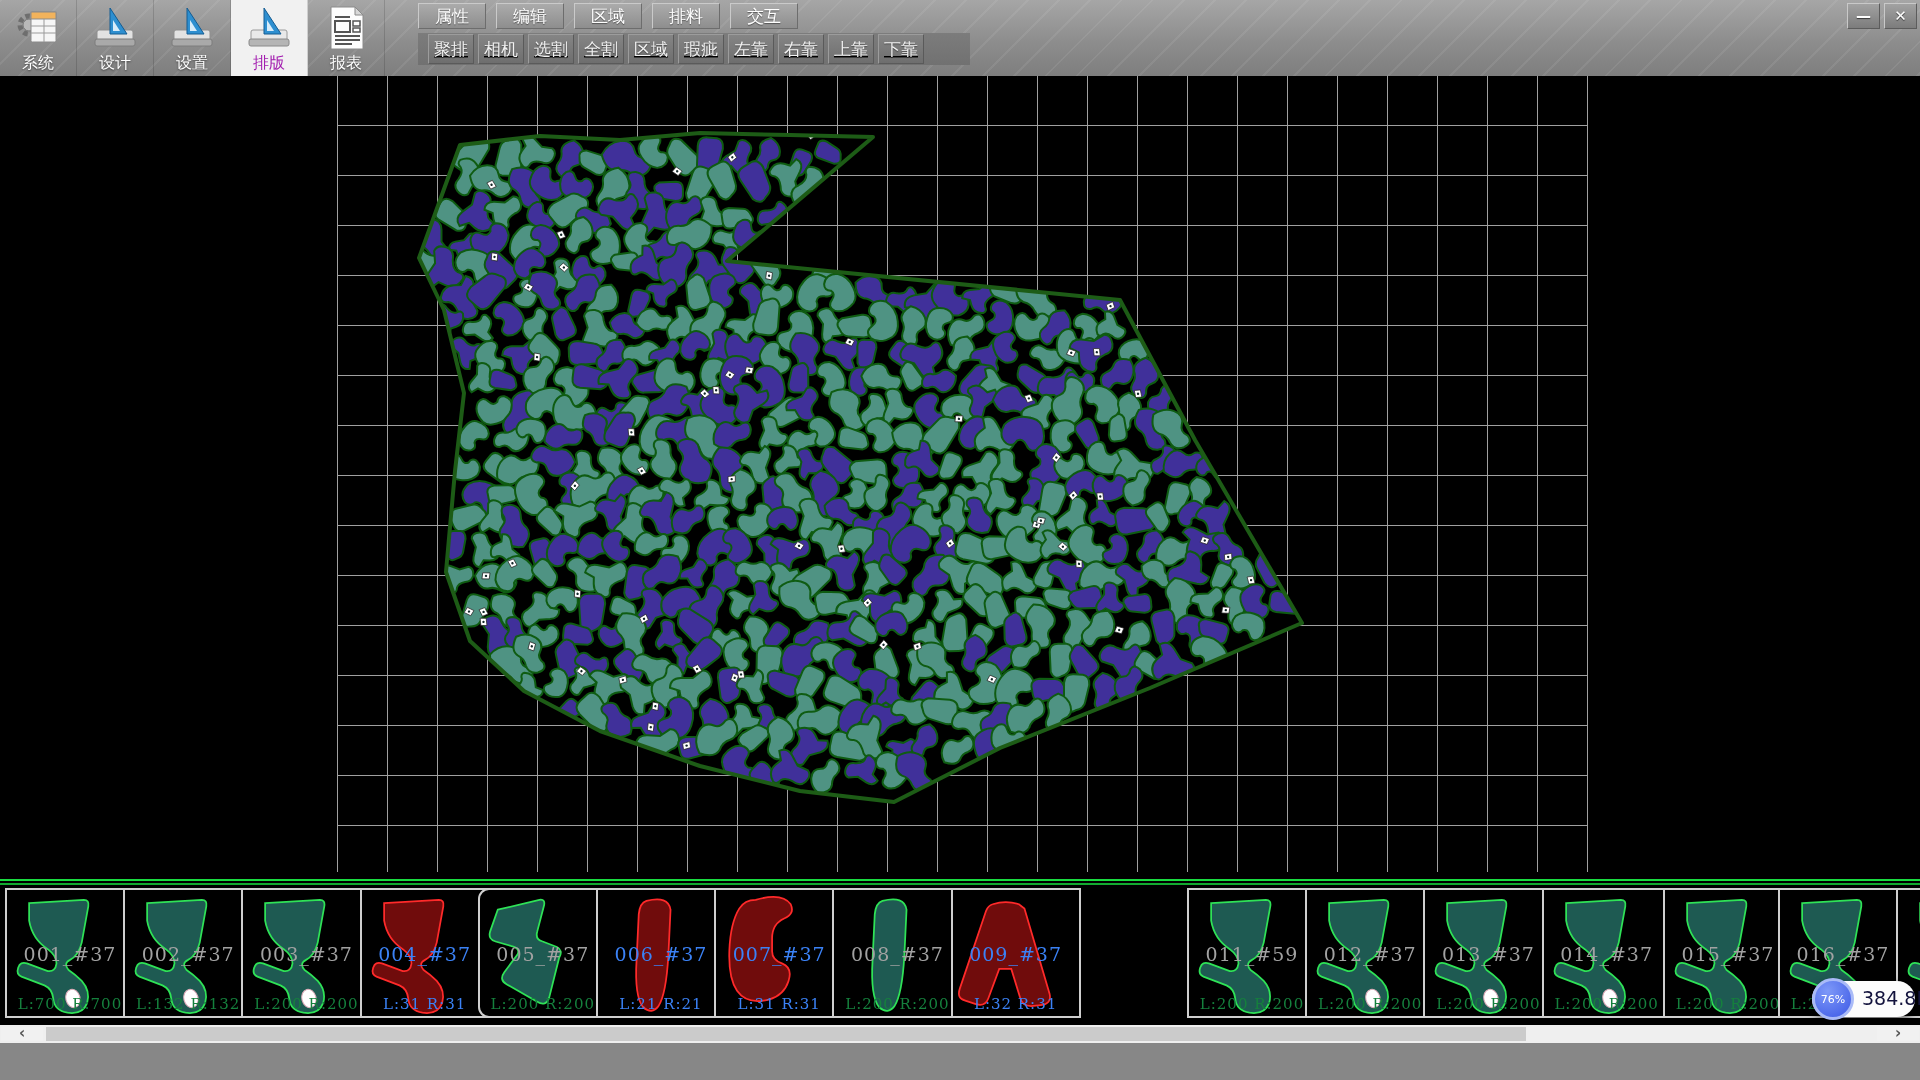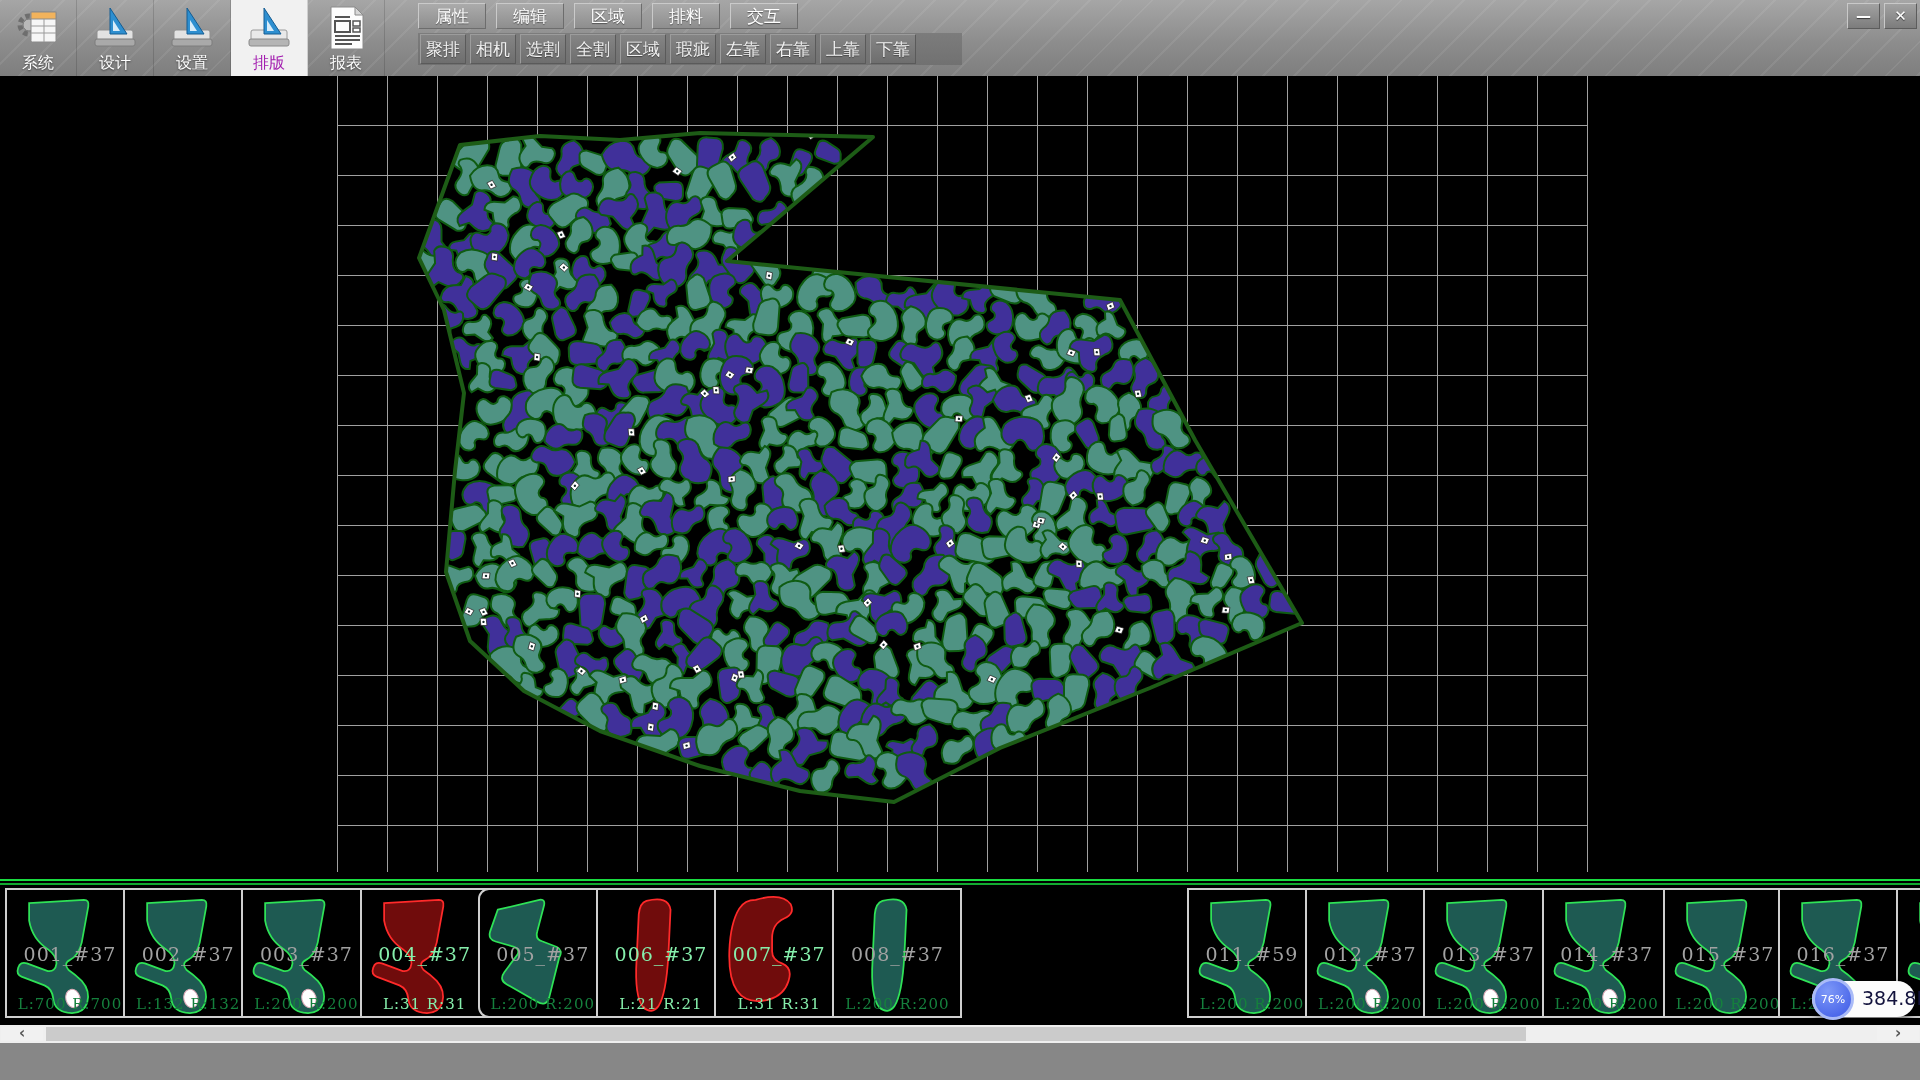--- a/index.html
+++ b/index.html
@@ -19,21 +19,21 @@
   .launcher .lbl { font-size:16px; color:#fff; text-shadow:0 1px 2px rgba(0,0,0,.55); margin-top:0; }
   .launcher.active { background:#f1f1f1; }
   .launcher.active .lbl { color:#a21caf; text-shadow:none; }
 
   .menus { position:absolute; left:418px; top:0; }
   .menu-row { display:flex; gap:10px; margin-top:3px; }
   .menu-btn { width:68px; height:26px; line-height:24px; text-align:center; color:#fff; font-size:17px;
               background:linear-gradient(#ababab,#8e8e8e); border:1px solid;
               border-color:#cacaca #6d6d6d #6d6d6d #cacaca; text-shadow:0 1px 1px rgba(0,0,0,.45); }
   .tool-row { display:flex; margin-top:4px; background:linear-gradient(#7c7c7c,#717171);
-              width:fit-content; padding:1px 42px 1px 2px; }
+              width:fit-content; padding:1px 42px 1px 10px;text-decoration:underline; }
   .tool-btn { width:46px; height:30px; line-height:28px; text-align:center; color:#f2f2f2; font-size:17px;
               background:linear-gradient(#858585,#6e6e6e); border:1px solid;
               border-color:#9c9c9c #5a5a5a #5a5a5a #9c9c9c; margin-right:4px;
               text-shadow:0 1px 1px rgba(0,0,0,.45); }
   .win-controls { position:absolute; right:3px; top:3px; display:flex; gap:4px; }
   .win-btn { width:33px; height:26px; display:flex; align-items:center; justify-content:center;
              color:#fff; font-size:15px; font-weight:bold; text-shadow:0 1px 1px rgba(0,0,0,.6);
              background:linear-gradient(#a2a2a2,#7c7c7c); border:1px solid;
              border-color:#c9c9c9 #5c5c5c #5c5c5c #c9c9c9; }
 
@@ -46,21 +46,21 @@
           border-top:2px solid #19dc40; overflow:hidden; }
   .tray::before { content:""; position:absolute; left:0; right:0; top:2px; height:2px; background:#12aa30; }
   .tile { position:absolute; top:7px; width:130px; height:130px; background:#000;
           border:2px solid #cfcfcf; }
   .tile svg { position:absolute; inset:0; width:110px; height:126px; }
   .tile .plabel { position:absolute; left:0; right:0; top:53px; text-align:center;
                   font-family:"DejaVu Serif","Liberation Serif",serif; font-size:19px; letter-spacing:1px; }
   .tile .pinfo  { position:absolute; left:0; right:0; bottom:3px; text-align:center;
                   font-family:"DejaVu Serif","Liberation Serif",serif; font-size:15px; letter-spacing:1px; }
   .tile.teal .plabel { color:#a2a2a2; } .tile.teal .pinfo { color:#15803d; }
-  .tile.red  .plabel, .tile.red .pinfo { color:#86efac; }
+  .tile.red  .plabel, .tile.red .pinfo { color:#3b82f6; }
 
   
   .badge { position:absolute; left:1812px; top:981px; width:103px; height:36px; background:#fcfcfc;
            border-radius:18px; box-shadow:0 3px 8px rgba(0,0,0,.55); }
   .badge .circ { position:absolute; left:0px; top:-3px; width:42px; height:42px; border-radius:50%;
            background:radial-gradient(circle at 35% 28%, #7e99f8, #4c68ea 75%);
            border:3px solid #a9baf7; color:#fff; font-size:11px;
            display:flex; align-items:center; justify-content:center; }
   .badge .mem { position:absolute; left:50px; top:0; height:36px; line-height:35px;
            font-size:19px; color:#12123c; }
@@ -995,20 +995,27 @@
         <div class="plabel">007_#37</div>
         <div class="pinfo">L:31 R:31</div>
       </div>
       <div class="tile teal" style="left: 832.4px;">
         <svg viewBox="0 0 100 115">
           <path d="M44,10 Q64,5 66,18 L64,60 Q62,95 55,106 Q49,114 41,107 Q33,97 35,64 L37,22 Q38,12 44,10 Z" fill="#1e5a52" stroke="#2fe257" stroke-width="1.6"></path>
         </svg>
         <div class="plabel">008_#37</div>
         <div class="pinfo">L:200 R:200</div>
       </div>
+      <div class="tile red" style="left: 950.6px;">
+        <svg viewBox="0 0 100 115">
+          <path d="M36,13 Q48,9 60,13 L65,17 L88,95 Q90,104 80,105 L71,106 Q63,106 61,98 L53,72 L42,72 L32,99 Q29,107 20,104 L11,101 Q3,99 6,90 L30,19 Q32,14 36,13 Z" fill="#700c0c" stroke="#ff2a2a" stroke-width="1.6"></path>
+        </svg>
+        <div class="plabel">009_#37</div>
+        <div class="pinfo">L:32 R:31</div>
+      </div>
       <div class="tile teal" style="left: 1187px;">
         <svg viewBox="0 0 100 115">
           <path d="M20,12 L70,9 Q75,9 74,15 L68,48 Q65,60 57,64 Q51,67 56,73 Q62,77 68,83 Q76,92 73,103 Q69,114 55,112 Q43,110 42,99 Q41,90 34,87 L13,79 Q8,77 10,71 Q12,65 18,67 L37,74 Q44,75 45,67 Q45,60 37,54 Q23,45 20,28 Z" fill="#1e5a52" stroke="#2fe257" stroke-width="1.6"></path>
         </svg>
         <div class="plabel">011_#59</div>
         <div class="pinfo">L:200 R:200</div>
       </div>
       <div class="tile teal" style="left: 1305.2px;">
         <svg viewBox="0 0 100 115">
           <path d="M20,12 L70,9 Q75,9 74,15 L68,48 Q65,60 57,64 Q51,67 56,73 Q62,77 68,83 Q76,92 73,103 Q69,114 55,112 Q43,110 42,99 Q41,90 34,87 L13,79 Q8,77 10,71 Q12,65 18,67 L37,74 Q44,75 45,67 Q45,60 37,54 Q23,45 20,28 Z" fill="#1e5a52" stroke="#2fe257" stroke-width="1.6"></path>

